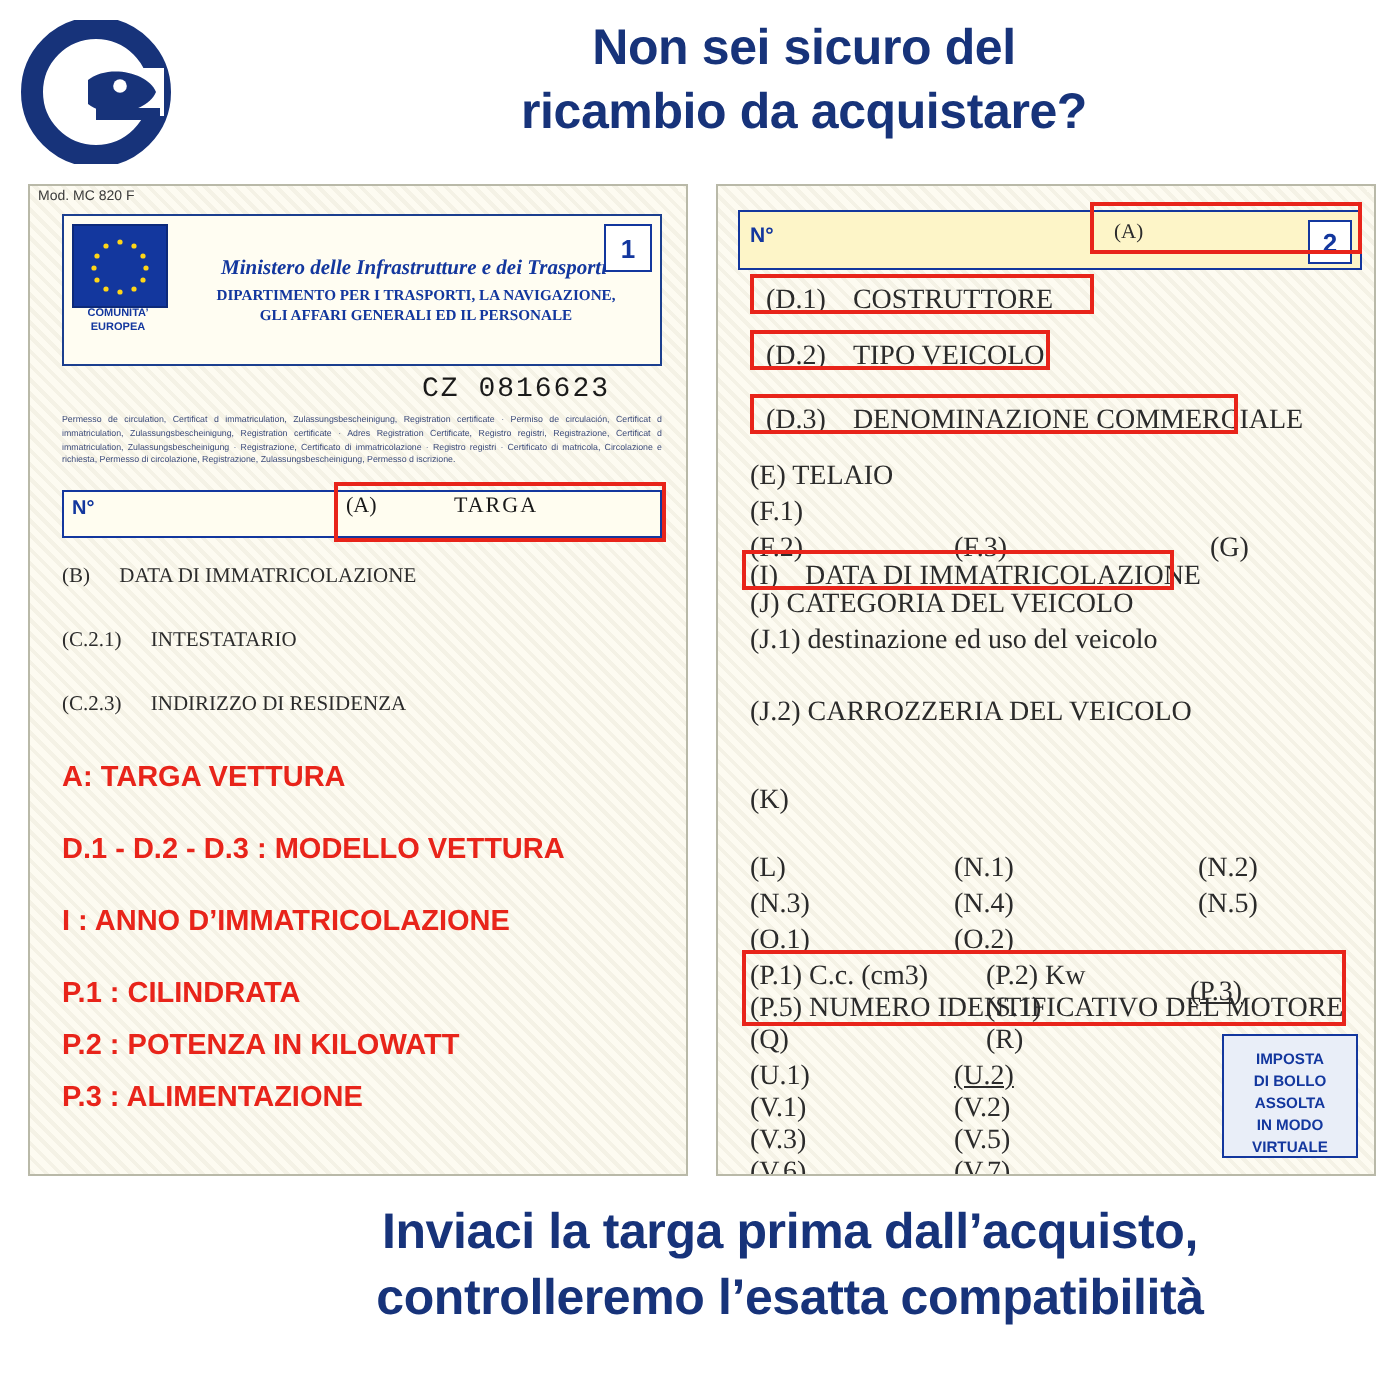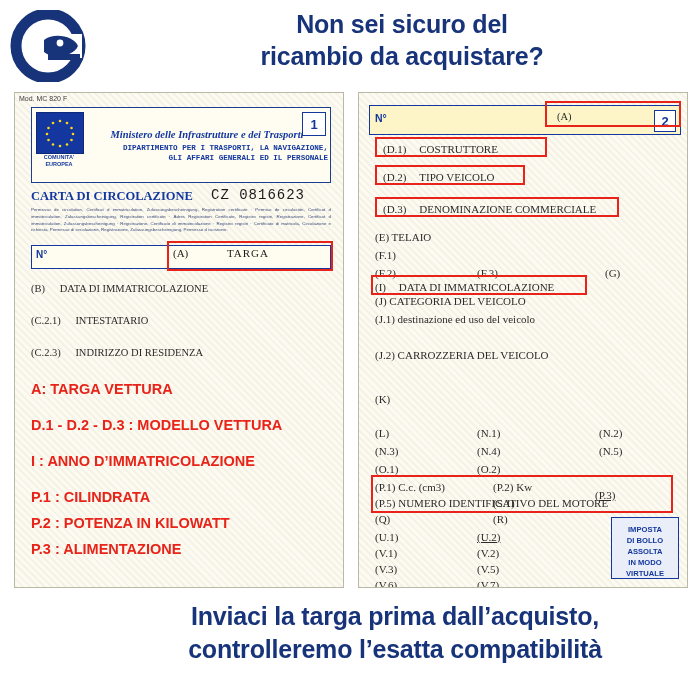--- a/index.html
+++ b/index.html
@@ -71,23 +71,23 @@
     position:absolute;left:56px;top:3px;width:228px;text-align:center;
     color:#13379e;font-weight:bold;font-size:14px;
     font-family:"Liberation Serif", serif;
   }
   .min-title{
     position:absolute;left:56px;top:21px;width:238px;text-align:center;
     color:#13379e;font-style:italic;font-size:10.5px;font-weight:bold;
     font-family:"Liberation Serif", serif;
   }
   .dep-title{
-    position:absolute;left:56px;top:35px;width:240px;text-align:right;
+    position:absolute;left:56px;top:35px;width:240px;text-align:center;
     color:#13379e;font-size:7.6px;line-height:1.35;font-weight:bold;
-    font-family:Liberation Mono, monospace;
+    font-family:Liberation Serif, serif;
   }
   .corner-num{
     position:absolute;right:4px;top:4px;width:22px;height:22px;
     border:1.4px solid #13379e;color:#13379e;font-weight:bold;
     font-size:13px;display:flex;align-items:center;justify-content:center;
     background:#fff;
   }
   .carta{
     position:absolute;left:16px;top:96px;color:#13379e;font-weight:bold;
     font-size:12.5px;font-family:"Liberation Serif", serif;
@@ -130,21 +130,21 @@
     position:absolute;left:10px;top:12px;width:310px;height:28px;
     border:1.4px solid #13379e;background:#fdf5c8;
   }
   .rband .n{position:absolute;left:5px;top:6px;font-size:10.5px;color:#13379e;font-weight:bold;}
   .rcorner{
     position:absolute;right:4px;top:4px;width:20px;height:20px;
     border:1.4px solid #13379e;color:#13379e;font-weight:bold;font-size:13px;
     display:flex;align-items:center;justify-content:center;background:#fff;
   }
   .redbox{position:absolute;border:2.5px solid #e8241a;box-sizing:border-box;}
-  .rrow{position:absolute;font-size:11px;color:#2b2b2b;font-family:"Liberation Serif", serif;white-space:nowrap;}
+  .rrow{position:absolute;font-size:14px;color:#2b2b2b;font-family:"Liberation Serif", serif;white-space:nowrap;}
   .stamp{
     position:absolute;right:8px;bottom:8px;width:68px;height:62px;
     border:1px solid #13379e;background:#e9eef8;color:#13379e;
     font-size:7.6px;line-height:1.45;text-align:center;padding-top:6px;
     box-sizing:border-box;font-weight:bold;
   }
 </style>
 </head>
 <body>
 
@@ -191,21 +191,20 @@
       <div>EUROPEA</div>
     </div>
     <div class="min-title">Ministero delle Infrastrutture e dei Trasporti</div>
     <div class="dep-title">
       <div>DIPARTIMENTO PER I TRASPORTI, LA NAVIGAZIONE,</div>
       <div>GLI AFFARI GENERALI ED IL PERSONALE</div>
     </div>
     <div class="corner-num">1</div>
   </div>
 
-  <div class="carta">CARTA DI CIRCOLAZIONE</div>
   <div class="carta-num">CZ 0816623</div>
   <div class="microtext">Permesso de circulation, Certificat d immatriculation, Zulassungsbescheinigung, Registration certificate · Permiso de circulación, Certificat d immatriculation, Zulassungsbescheinigung, Registration certificate · Adres Registration Certificate, Registro registri, Registrazione, Certificat d immatriculation, Zulassungsbescheinigung · Registrazione, Certificato di immatricolazione · Registro registri · Certificato di matricola, Circolazione e richiesta, Permesso di circolazione, Registrazione, Zulassungsbescheinigung, Permesso d iscrizione.</div>
 
   <div class="nband">
     <span class="n">N°</span>
   </div>
   <div class="targa-inner">(A)</div>
   <div class="targa-label">TARGA</div>
   <div class="targa-box"></div>
 

